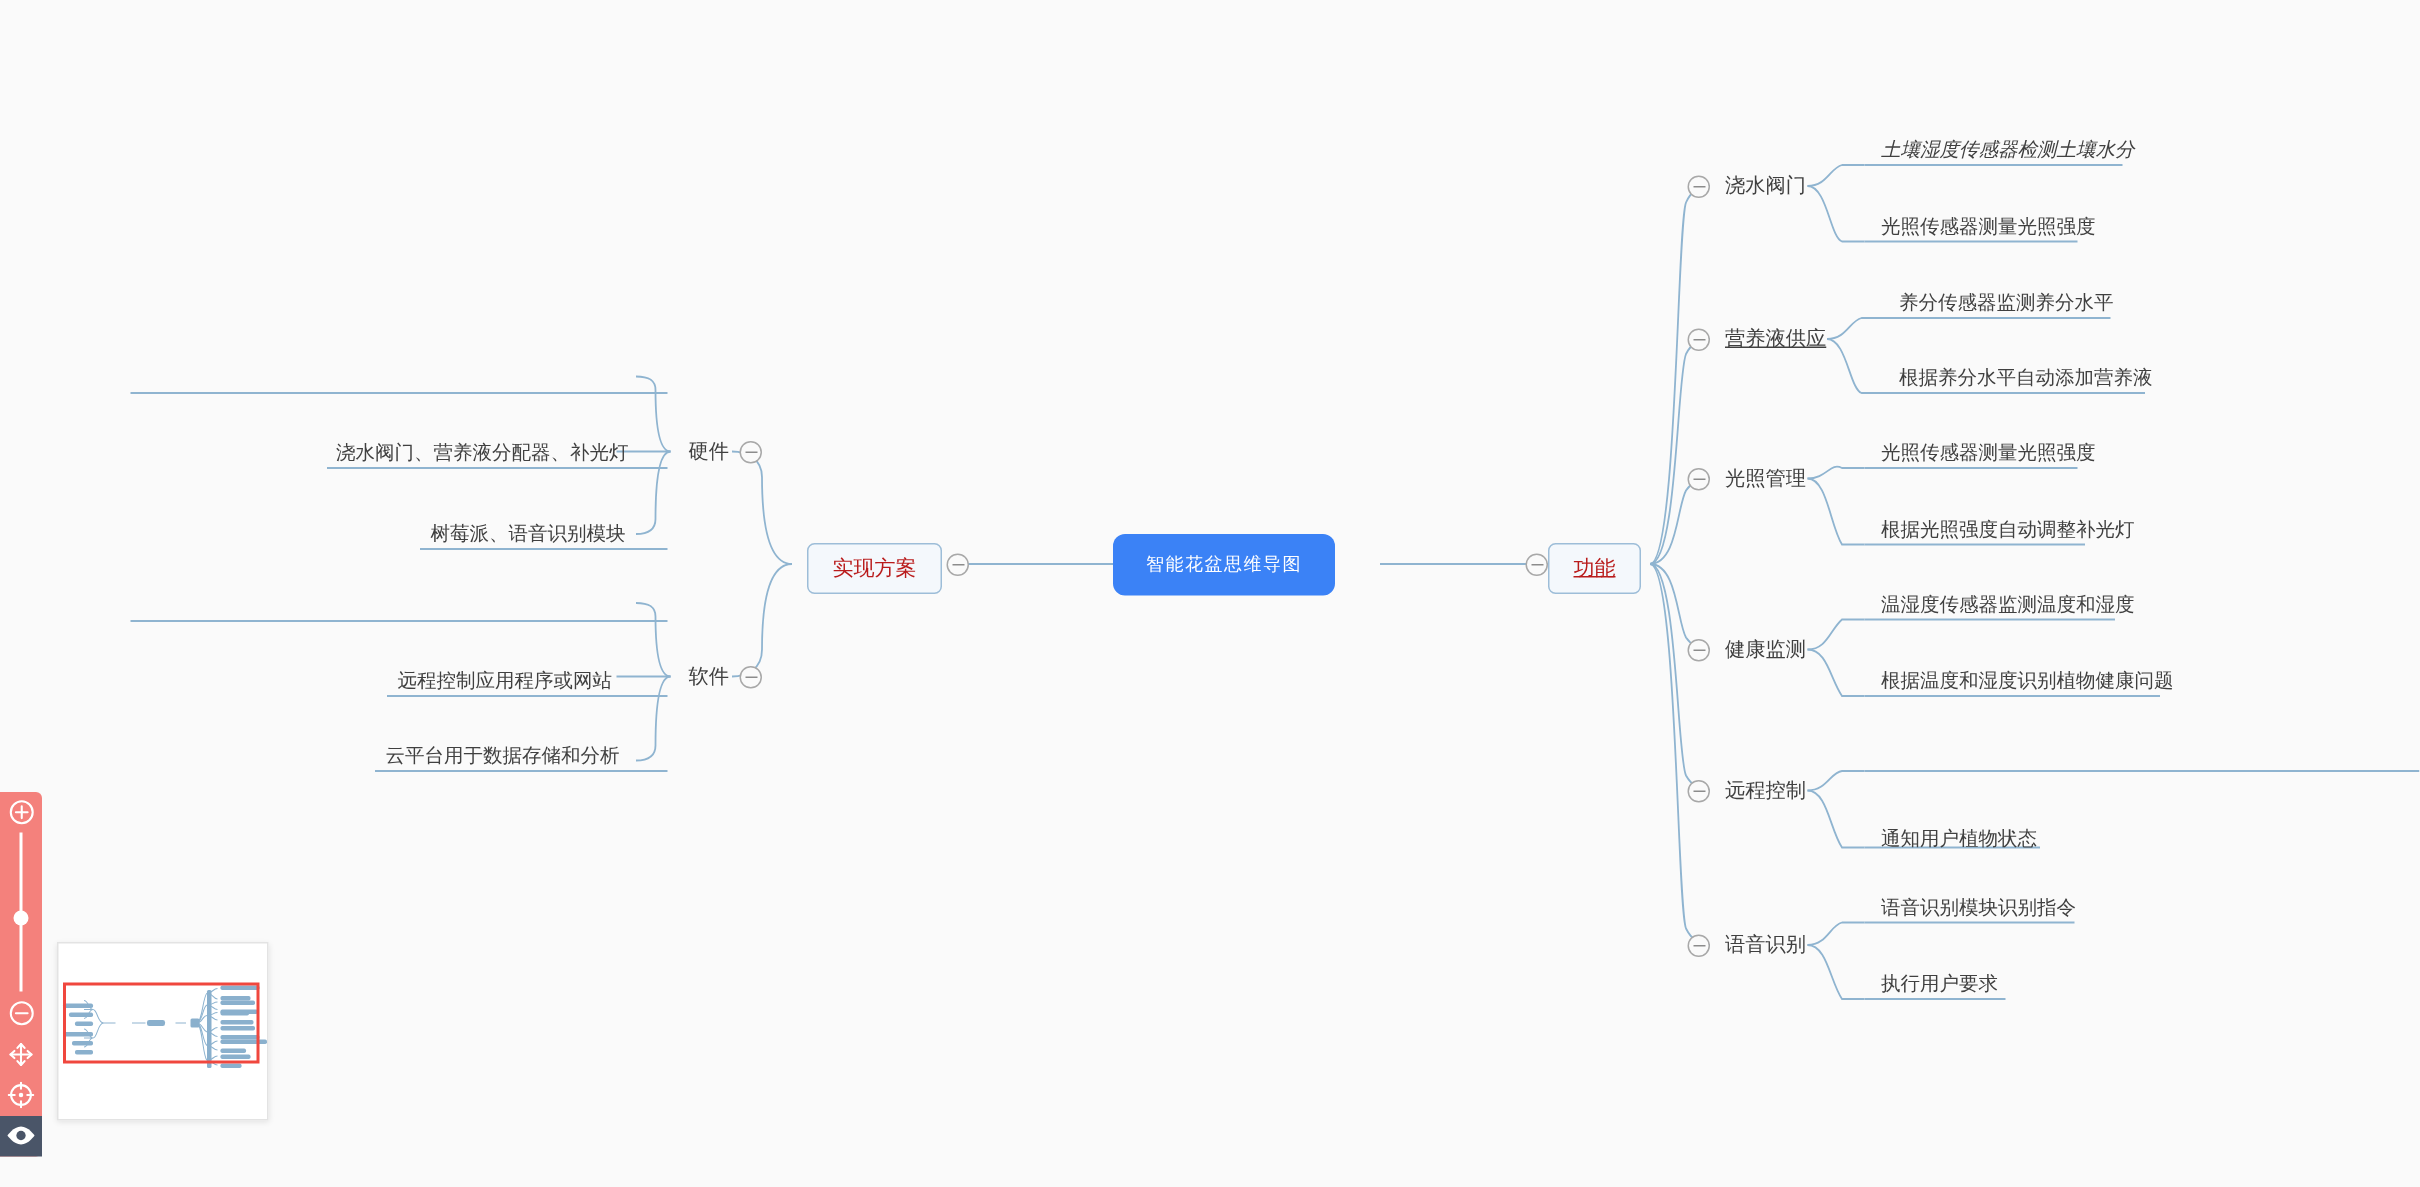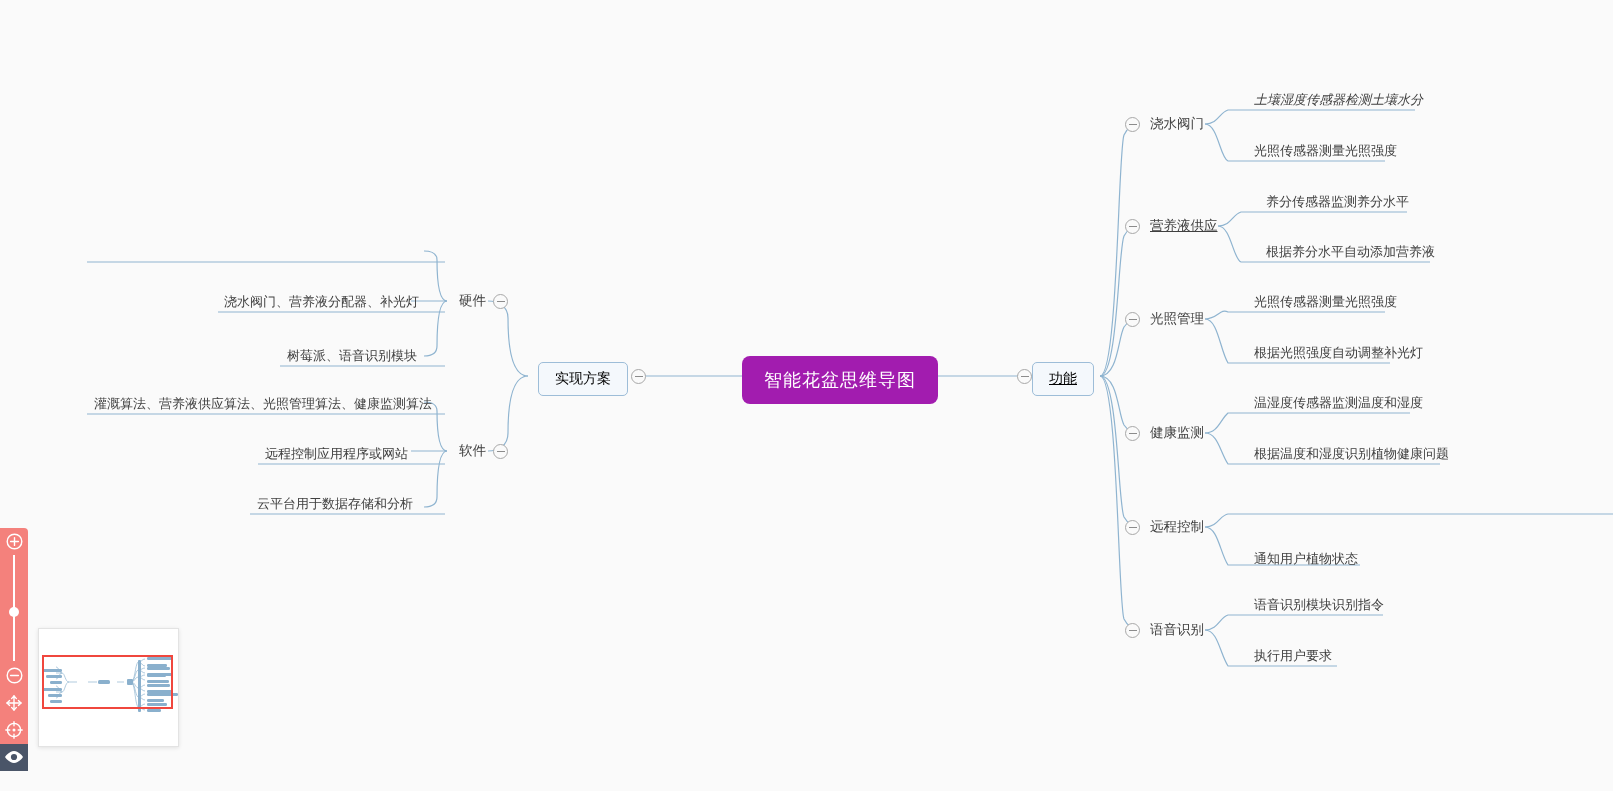--- a/index.html
+++ b/index.html
@@ -9,32 +9,32 @@
     font-family:"Liberation Sans","DejaVu Sans",sans-serif;
     overflow:hidden;position:relative;
   }
   #canvas{position:absolute;inset:0;}
   svg.links{position:absolute;left:0;top:0;width:1613px;height:791px;pointer-events:none;}
 
   
   .node{position:absolute;white-space:nowrap;}
 
   .root-node{
-    background:#a21caf;color:#ffffff;
+    background:#3b82f6;color:#ffffff;
     border-radius:8px;
-    font-size:18px;
+    font-size:12px;
     padding:12px 22px;
     letter-spacing:1px;
     box-shadow:0 0 0 0 rgba(0,0,0,0);
   }
   .box-node{
     background:#f4f8fc;
     border:1px solid #9dbdd8;
     border-radius:5px;
-    color:#000000;
+    color:#b91c1c;
     font-size:14px;
     padding:7px 16px;
   }
   .text-node{
     color:#404040;font-size:13.5px;
     padding:2px 4px 4px 4px;
   }
   .leaf-node{
     color:#404040;font-size:13px;
     padding:2px 4px 3px 4px;
@@ -158,21 +158,20 @@
 
   <div class="node text-node" style="left:455px;top:290px;">硬件</div>
   <div class="toggle" style="left:493px;top:294px;"></div>
 
   <div class="node leaf-node" style="left:220px;top:291px;">浇水阀门、营养液分配器、补光灯</div>
   <div class="node leaf-node" style="left:283px;top:345px;">树莓派、语音识别模块</div>
 
   <div class="node text-node" style="left:455px;top:440px;">软件</div>
   <div class="toggle" style="left:493px;top:444px;"></div>
 
-  <div class="node leaf-node" style="left:90px;top:393px;">灌溉算法、营养液供应算法、光照管理算法、健康监测算法</div>
   <div class="node leaf-node" style="left:261px;top:443px;">远程控制应用程序或网站</div>
   <div class="node leaf-node" style="left:253px;top:493px;">云平台用于数据存储和分析</div>
 
   <div class="node box-node" style="left:1032px;top:362px;text-decoration:underline;">功能</div>
   <div class="toggle" style="left:1017px;top:369px;"></div>
 
   <div class="toggle" style="left:1125px;top:117px;"></div>
   <div class="node text-node" style="left:1146px;top:113px;">浇水阀门</div>
   <div class="node leaf-node" style="left:1250px;top:89px;font-style:italic;">土壤湿度传感器检测土壤水分</div>
   <div class="node leaf-node" style="left:1250px;top:140px;">光照传感器测量光照强度</div>

